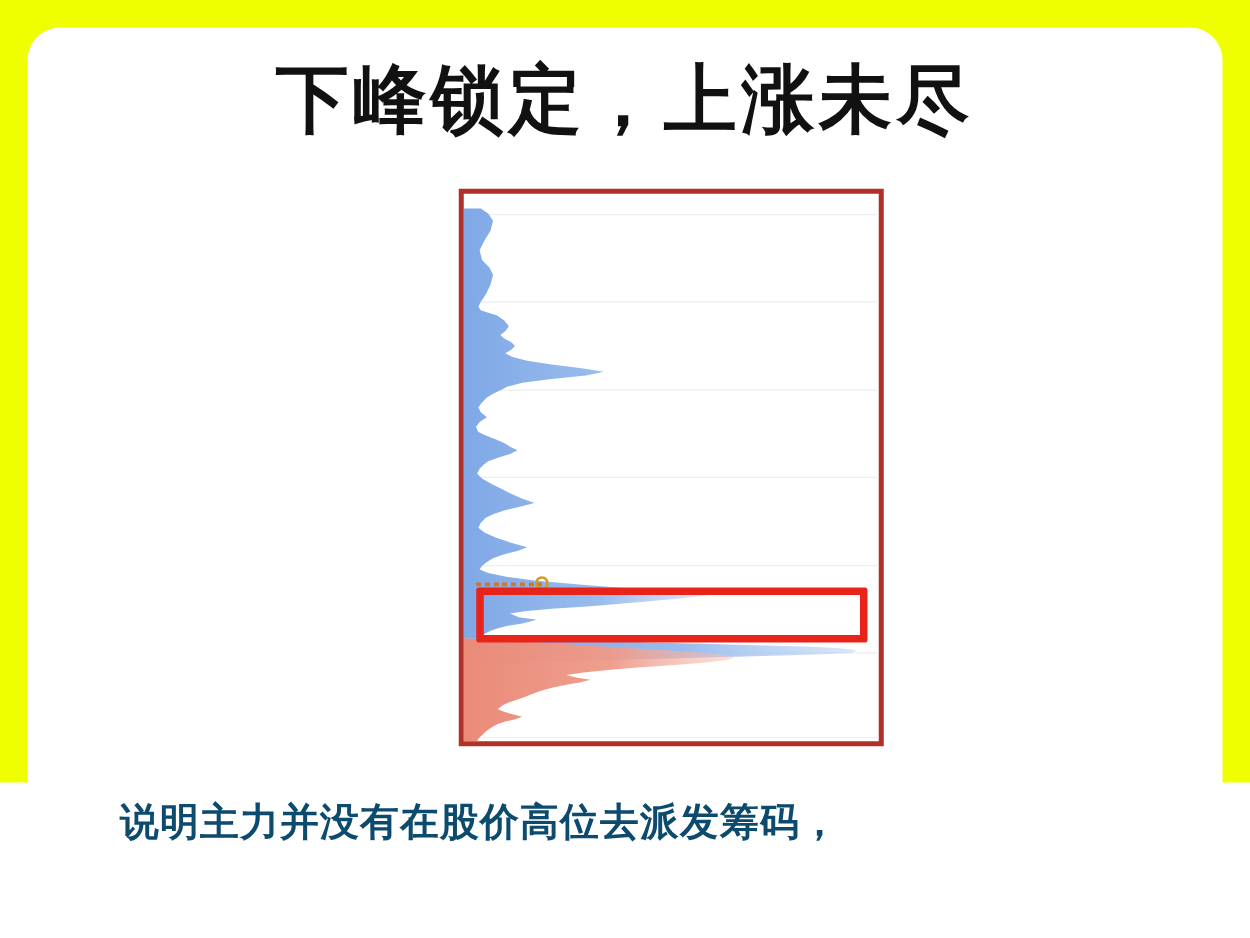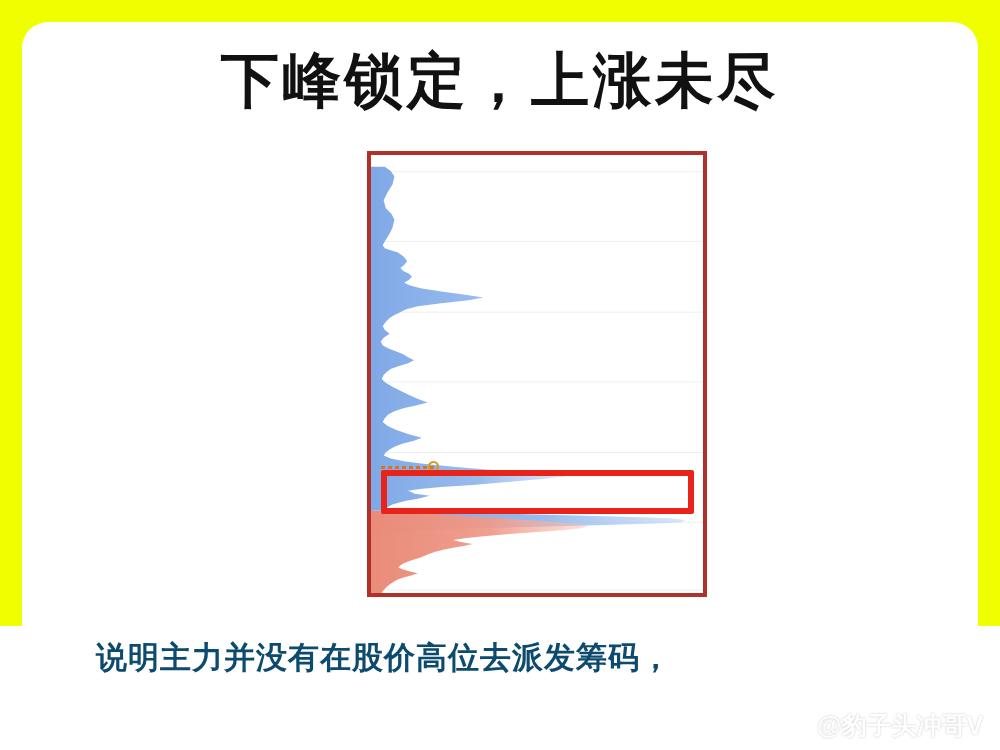--- a/index.html
+++ b/index.html
@@ -225,25 +225,14 @@
 
   <div id="cost-line"></div>
   <div id="cost-marker"></div>
 
   <div id="highlight-box"></div>
 
   <div id="caption">
     <span class="line">说明主力并没有在股价高位去派发筹码，</span>
   </div>
 
-  <div id="watermark">
-    <span class="wm-logo">
-      <svg viewBox="0 0 28 24" width="28" height="24" aria-hidden="true">
-        <ellipse cx="11" cy="15" rx="10.5" ry="8" fill="none" stroke="#ffffff" stroke-width="2"></ellipse>
-        <ellipse cx="11" cy="15" rx="4.5" ry="3.4" fill="none" stroke="#ffffff" stroke-width="2"></ellipse>
-        <path d="M19 3.2c4 0 7 3.1 6.4 7" fill="none" stroke="#ffffff" stroke-width="2" stroke-linecap="round"></path>
-        <path d="M19.4 7.4c1.9 0 3.2 1.5 3 3.4" fill="none" stroke="#ffffff" stroke-width="2" stroke-linecap="round"></path>
-      </svg>
-    </span>
-    <span class="wm-text">@豹子头冲哥V</span>
-  </div>
 
 </div>
 
 </body></html>

